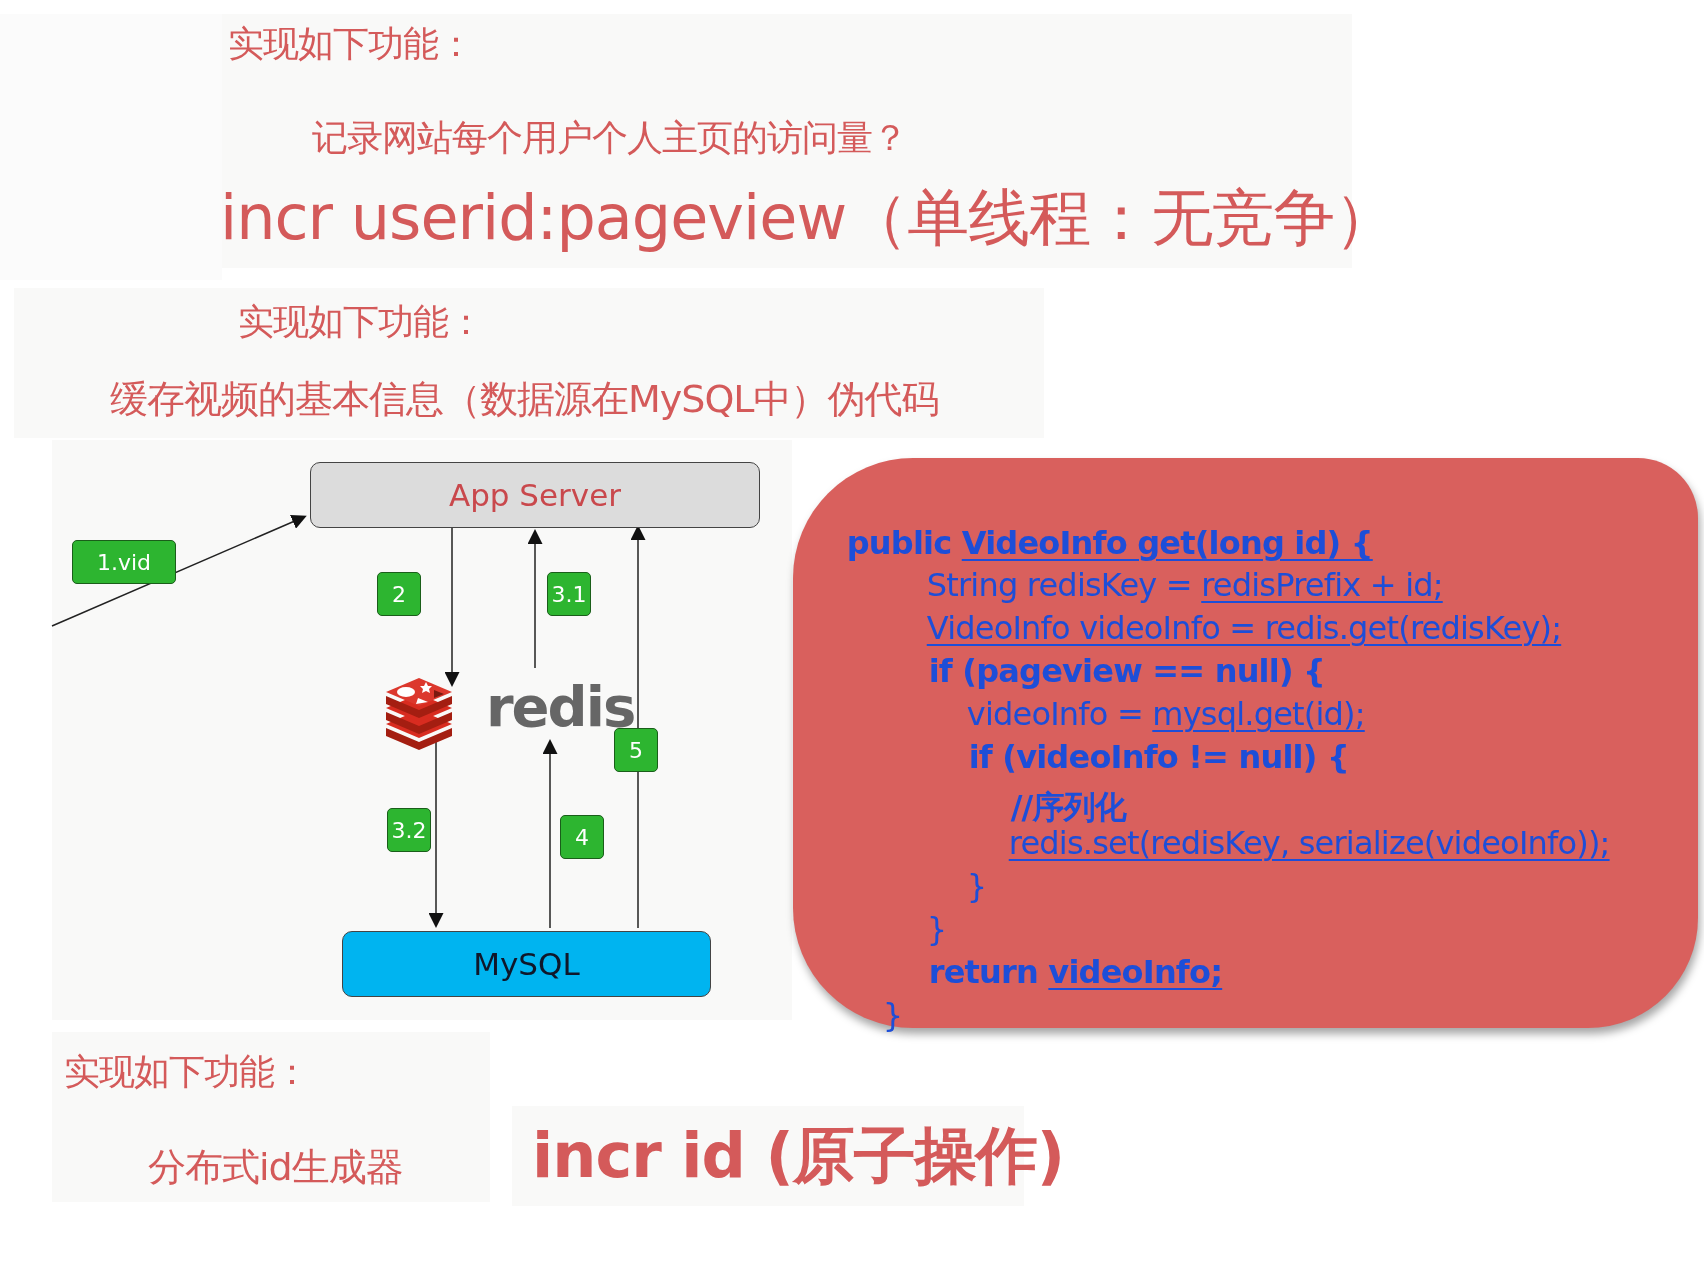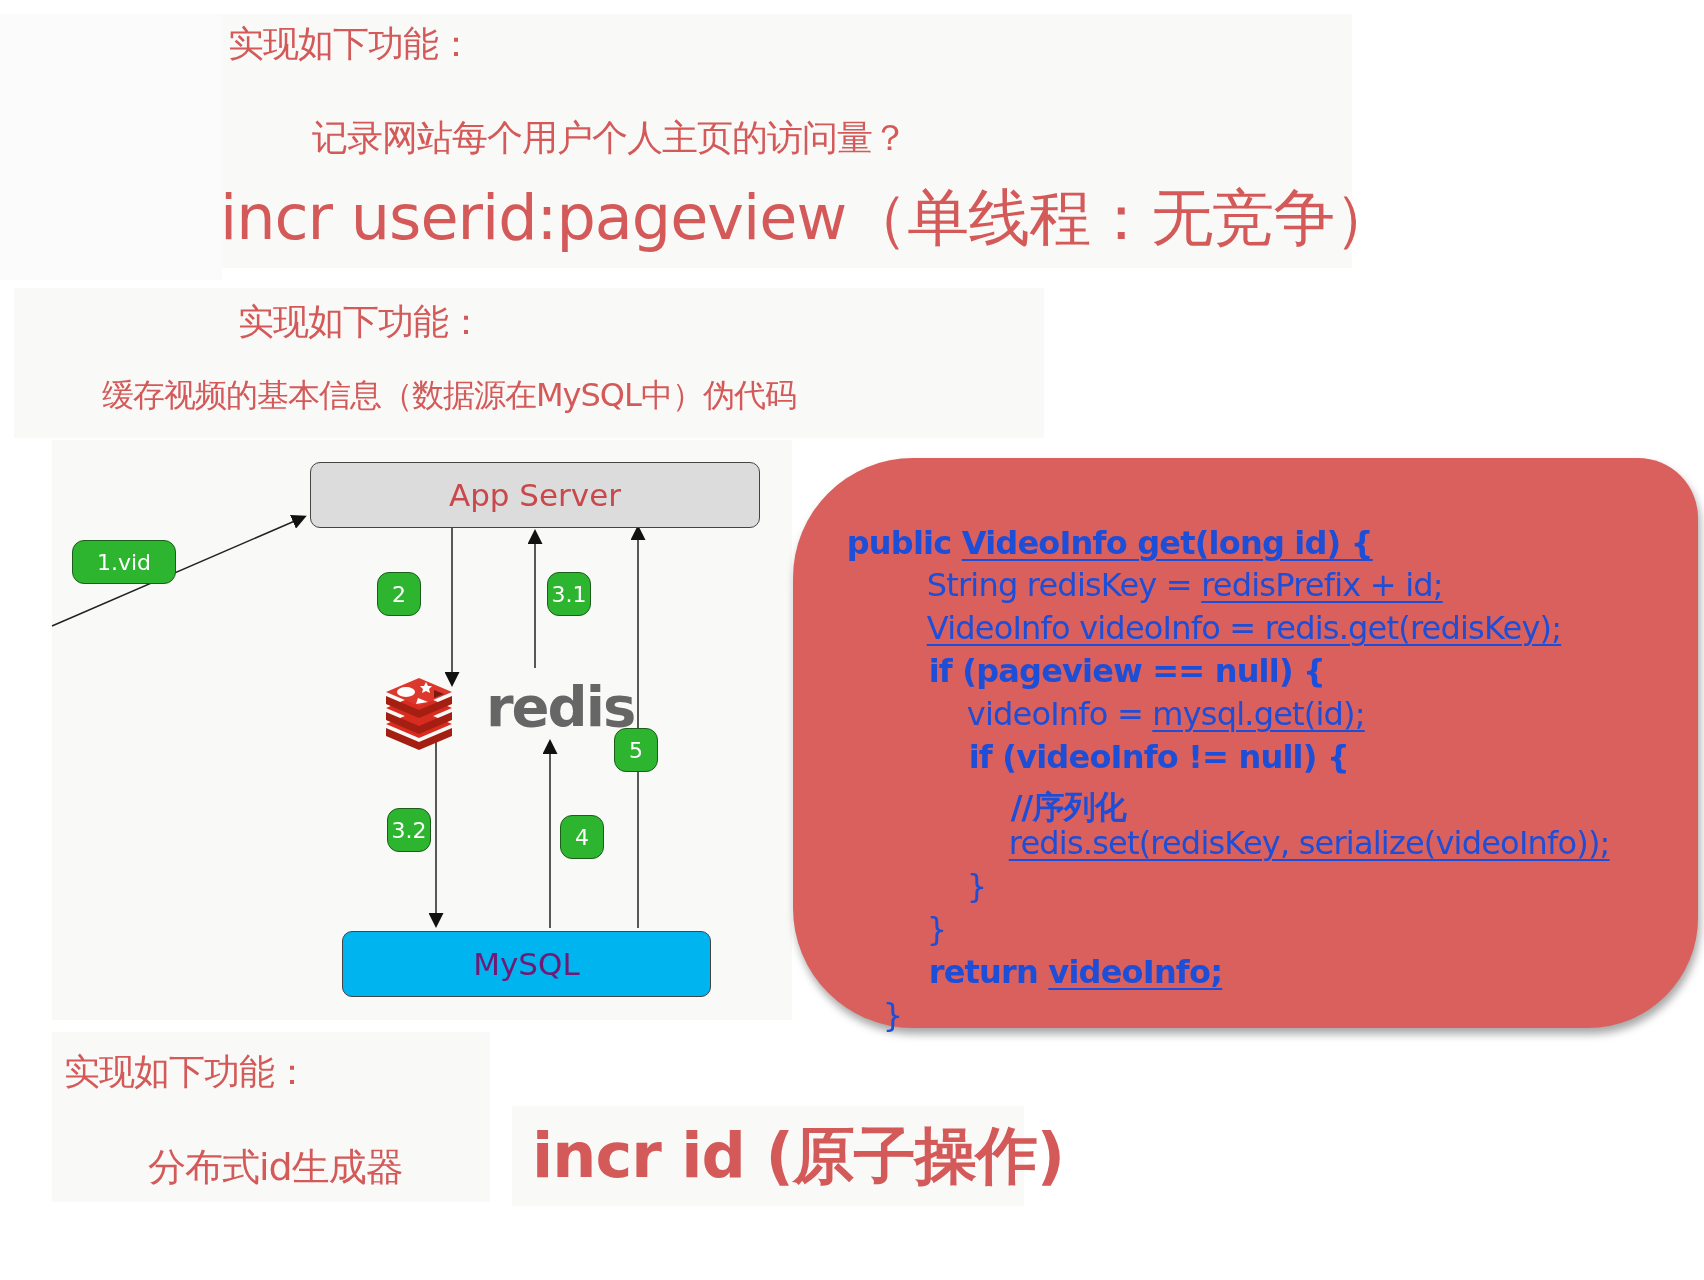--- a/index.html
+++ b/index.html
@@ -5,40 +5,40 @@
   html, body { margin:0; padding:0; }
   body { width:1704px; height:1280px; background:#ffffff; position:relative; overflow:hidden;
          font-family:"DejaVu Sans","Liberation Sans",sans-serif; color:#d45a5a; }
   .abs { position:absolute; }
   .panel { position:absolute; background:#f9f9f8; }
   .red { color:#d45a5a; }
   .h-func { font-size:36px; white-space:nowrap; letter-spacing:-1px; }
   .big { font-size:62px; white-space:nowrap; letter-spacing:-1px; }
   .box { position:absolute; border:1.5px solid #444; border-radius:10px; display:flex; align-items:center; justify-content:center;
          font-size:31px; box-sizing:border-box; }
-  .tag { position:absolute; background:#2db530; border:1.5px solid #1a5e1a; border-radius:12px; color:#fff;
+  .tag { position:absolute; background:#2db530; border:1.5px solid #1a5e1a; border-radius:5px; color:#fff;
          font-size:22px; display:flex; align-items:center; justify-content:center; box-sizing:border-box; }
   .code-box { position:absolute; left:793px; top:458px; width:905px; height:570px; background:#d9605d;
               border-radius:120px 60px 110px 120px; box-shadow:2px 6px 8px rgba(0,0,0,0.35); }
   .code-line { position:absolute; white-space:pre; color:#1d4ed8; font-size:32px; font-family:"DejaVu Sans","Liberation Sans",sans-serif; letter-spacing:-0.8px; }
   .b { font-weight:bold; }
   .u { text-decoration:underline; text-decoration-thickness:2px; text-underline-offset:5px; }
 </style>
 </head>
 <body>
 
 <div class="panel" style="left:222px;top:14px;width:1130px;height:254px;"></div>
 <div class="panel" style="left:0px;top:14px;width:222px;height:266px;background:#fbfbfb;"></div>
 <div class="abs h-func red" style="left:228px;top:20px;">实现如下功能：</div>
 <div class="abs red" style="left:312px;top:114px;font-size:36px;white-space:nowrap;letter-spacing:-1px;">记录网站每个用户个人主页的访问量？</div>
 <div class="abs big red" style="left:220px;top:176px;">incr userid:pageview（单线程：无竞争）</div>
 
 <div class="panel" style="left:14px;top:288px;width:1030px;height:150px;"></div>
 <div class="abs h-func red" style="left:238px;top:298px;">实现如下功能：</div>
-<div class="abs red" style="left:102px;top:374px;font-size:32px;white-space:nowrap;letter-spacing:-1px;">缓存视频的基本信息（数据源在MySQL中）伪代码</div>
+<div class="abs red" style="left:110px;top:374px;font-size:38px;white-space:nowrap;letter-spacing:-1px;">缓存视频的基本信息（数据源在MySQL中）伪代码</div>
 
 <div class="panel" style="left:52px;top:440px;width:740px;height:580px;"></div>
 
 <svg class="abs" style="left:0;top:0;" width="800" height="1030">
   <defs>
     <marker id="ah" markerWidth="10" markerHeight="10" refX="8" refY="5" orient="auto">
       <path d="M0,0 L10,5 L0,10 z" fill="#111"></path>
     </marker>
   </defs>
   <line x1="52" y1="626" x2="304" y2="517" stroke="#222" stroke-width="1.5" marker-end="url(#ah)"></line>
@@ -63,21 +63,21 @@
     <path d="M4,20 L37,6 L70,20 L37,34 z" fill="#dc382d"></path>
     <ellipse cx="24" cy="20" rx="9" ry="5" fill="#fff"></ellipse>
     <path d="M44,10 l2,4 l4,0 l-3,3 l1,4 l-4,-2 l-4,2 l1,-4 l-3,-3 l4,0 z" fill="#fff"></path>
     <path d="M36,26 L46,30 L34,32 z" fill="#fff"></path>
     <path d="M52,18 L62,22 L52,26 z" fill="#7a1a10"></path>
   </svg>
   <span style="position:absolute;left:84px;top:2px;font-size:56px;color:#666;font-weight:bold;letter-spacing:-2px;margin-left:20px;">redis</span>
 </div>
 
 <div class="box" style="left:342px;top:931px;width:369px;height:66px;background:#00b4f0;">
-  <span style="color:#701a75;">MySQL</span>
+  <span style="color:#0f172a;">MySQL</span>
 </div>
 
 <div class="tag" style="left:72px;top:540px;width:104px;height:44px;">1.vid</div>
 <div class="tag" style="left:377px;top:572px;width:44px;height:44px;">2</div>
 <div class="tag" style="left:547px;top:572px;width:44px;height:44px;">3.1</div>
 <div class="tag" style="left:387px;top:808px;width:44px;height:44px;">3.2</div>
 <div class="tag" style="left:560px;top:815px;width:44px;height:44px;">4</div>
 <div class="tag" style="left:614px;top:728px;width:44px;height:44px;">5</div>
 
 <div class="code-box"></div>

